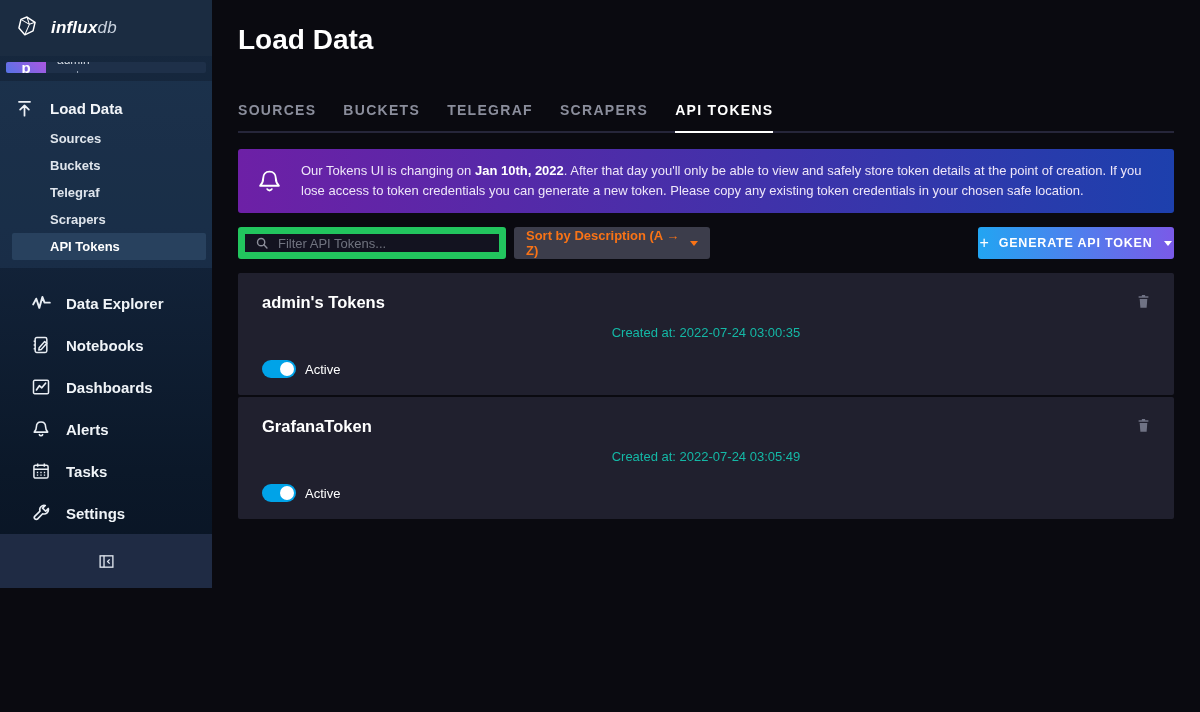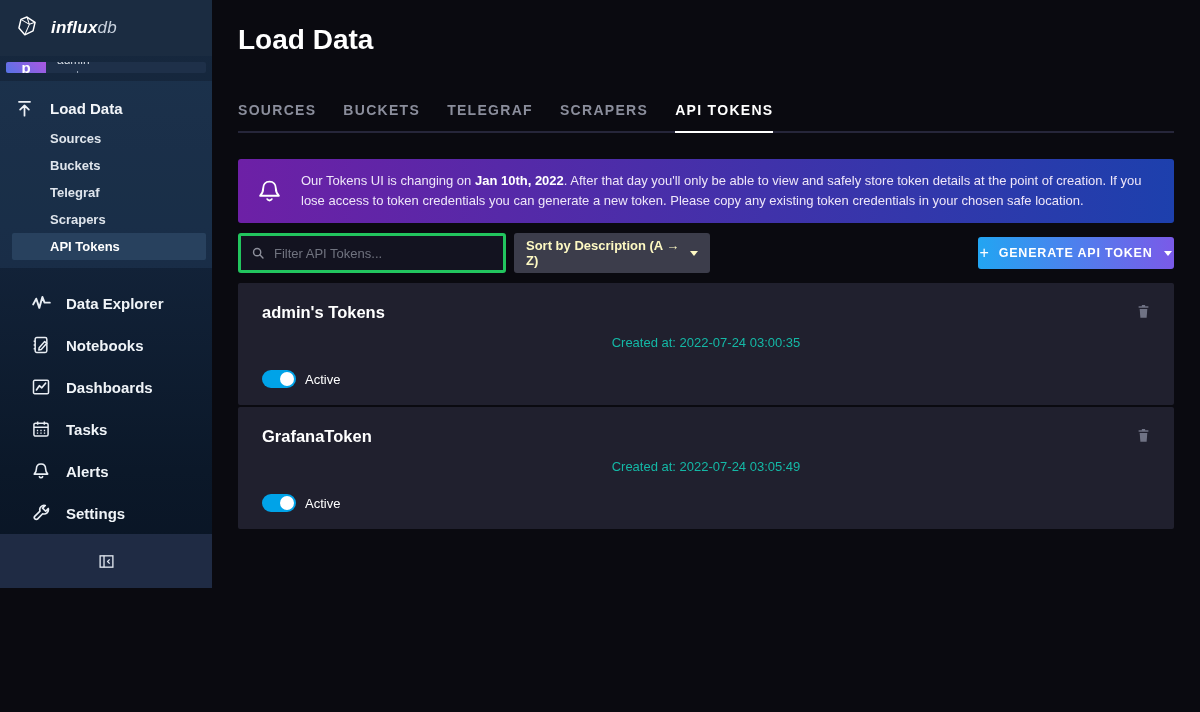--- a/index.html
+++ b/index.html
@@ -44,36 +44,36 @@
 
   
   .main { flex:1; padding:0 26px; }
   .page-title { margin-top:24px; font-size:28px; font-weight:700; color:#fff; }
 
   .tabs { margin-top:46px; display:flex; gap:27px; border-bottom:2px solid #26263a; }
   .tab { font-size:14px; font-weight:700; letter-spacing:1.3px; color:#8b8e9c;
     padding-bottom:13px; cursor:pointer; }
   .tab.active { color:#fff; border-bottom:2px solid #fff; margin-bottom:-2px; }
 
-  .banner { margin-top:26px; height:64px; border-radius:3px; display:flex; align-items:center;
+  .banner { margin-top:16px; height:64px; border-radius:3px; display:flex; align-items:center;
     padding:0 18px; gap:18px;
     background:linear-gradient(90deg, var(--banner-gradient-from,#6d20a6), var(--banner-gradient-to,#1d40ad)); }
   .banner .ic { color:#fff; flex:0 0 auto; display:flex; }
   .banner-text { font-size:13px; line-height:1.55; color:#eee6f9; max-width:880px; }
   .banner-text b { color:#fff; }
 
   .controls { margin-top:14px; display:flex; align-items:center; height:32px; }
-  .filter { width:268px; height:40px; background:#131320; border:3px solid #22c55e;
+  .filter { width:268px; height:32px; background:#131320; border:7px solid #22c55e;
     border-radius:3px; display:flex; align-items:center; padding:0 10px; gap:9px; }
   .filter .ic { color:#8d8f9b; display:flex; }
   .filter input { background:transparent; border:none; outline:none; color:#d7d9e0;
     font-size:13px; width:100%; font-family:"Liberation Sans", sans-serif; }
   .filter input::placeholder { color:#70737f; }
-  .sort { margin-left:8px; height:40px; width:196px; background:#3c3d4b; border-radius:3px;
-    display:flex; align-items:center; padding:0 12px; color:#fef9c3; font-size:13px;
+  .sort { margin-left:8px; height:32px; width:196px; background:#3c3d4b; border-radius:3px;
+    display:flex; align-items:center; padding:0 12px; color:#f97316; font-size:13px;
     font-weight:700; cursor:pointer; }
   .caret { width:0; height:0; border-left:4px solid transparent; border-right:4px solid transparent;
     border-top:5px solid currentColor; margin-left:auto; }
   .ctrl-spacer { flex:1; }
   .generate { height:32px; width:196px; border:none; border-radius:3px; cursor:pointer;
     background:linear-gradient(90deg, var(--button-gradient-from,#22a5f2), var(--button-gradient-to,#7a5ae8));
     color:#fff; display:flex; align-items:center; justify-content:center; gap:9px;
     font-family:"Liberation Sans", sans-serif; font-size:12.5px; font-weight:700; letter-spacing:.8px; }
   .generate .plus { font-size:16px; font-weight:400; margin-top:-1px; }
   .generate .caret { margin-left:3px; border-top-color:#fff; }
@@ -153,36 +153,36 @@
       <span class="ic">
         <svg width="20" height="20" viewBox="0 0 24 24" fill="none" stroke="currentColor" stroke-width="1.8" stroke-linejoin="round">
           <rect x="3" y="4" width="18" height="16" rx="1.5"></rect>
           <path d="M6.5 15.5 L10 10.5 L13 13 L17.5 7.5" stroke-width="2" stroke-linecap="round"></path>
         </svg>
       </span>
       <span class="lb">Dashboards</span>
     </div>
     <div class="sb-item">
       <span class="ic">
+        <svg width="20" height="20" viewBox="0 0 24 24" fill="none" stroke="currentColor" stroke-width="1.9" stroke-linejoin="round">
+          <path d="M12 3.5 c-3.5 0 -5.5 2.6 -5.5 5.8 c0 3.8 -1.6 5.4 -2.6 6.4 h16.2 c-1 -1 -2.6 -2.6 -2.6 -6.4 c0 -3.2 -2 -5.8 -5.5 -5.8 Z"></path>
+          <path d="M10 18.8 a2.2 2.2 0 0 0 4 0" stroke-linecap="round"></path>
+        </svg>
+      </span>
+      <span class="lb">Alerts</span>
+    </div>
+    <div class="sb-item">
+      <span class="ic">
         <svg width="20" height="20" viewBox="0 0 24 24" fill="none" stroke="currentColor" stroke-width="1.8" stroke-linejoin="round">
           <rect x="3.5" y="5" width="17" height="15.5" rx="2"></rect>
           <path d="M8 3 V7 M16 3 V7 M3.5 10 H20.5"></path>
           <path d="M7 13.8 h1.6 M11.2 13.8 h1.6 M15.4 13.8 h1.6 M7 17 h1.6 M11.2 17 h1.6 M15.4 17 h1.6" stroke-width="1.6"></path>
         </svg>
       </span>
       <span class="lb">Tasks</span>
-    </div>
-    <div class="sb-item">
-      <span class="ic">
-        <svg width="20" height="20" viewBox="0 0 24 24" fill="none" stroke="currentColor" stroke-width="1.9" stroke-linejoin="round">
-          <path d="M12 3.5 c-3.5 0 -5.5 2.6 -5.5 5.8 c0 3.8 -1.6 5.4 -2.6 6.4 h16.2 c-1 -1 -2.6 -2.6 -2.6 -6.4 c0 -3.2 -2 -5.8 -5.5 -5.8 Z"></path>
-          <path d="M10 18.8 a2.2 2.2 0 0 0 4 0" stroke-linecap="round"></path>
-        </svg>
-      </span>
-      <span class="lb">Alerts</span>
     </div>
     <div class="sb-item">
       <span class="ic">
         <svg width="20" height="20" viewBox="0 0 24 24" fill="none" stroke="currentColor" stroke-width="2" stroke-linejoin="round">
           <path d="M20.7 6.6 a5.2 5.2 0 0 1 -6.7 6.3 L8 19 a2.3 2.3 0 0 1 -3.3 -3.3 l6.1 -6 a5.2 5.2 0 0 1 6.3 -6.7 L13.9 6.2 l3.7 3.7 Z"></path>
         </svg>
       </span>
       <span class="lb">Settings</span>
     </div>
   </div>

